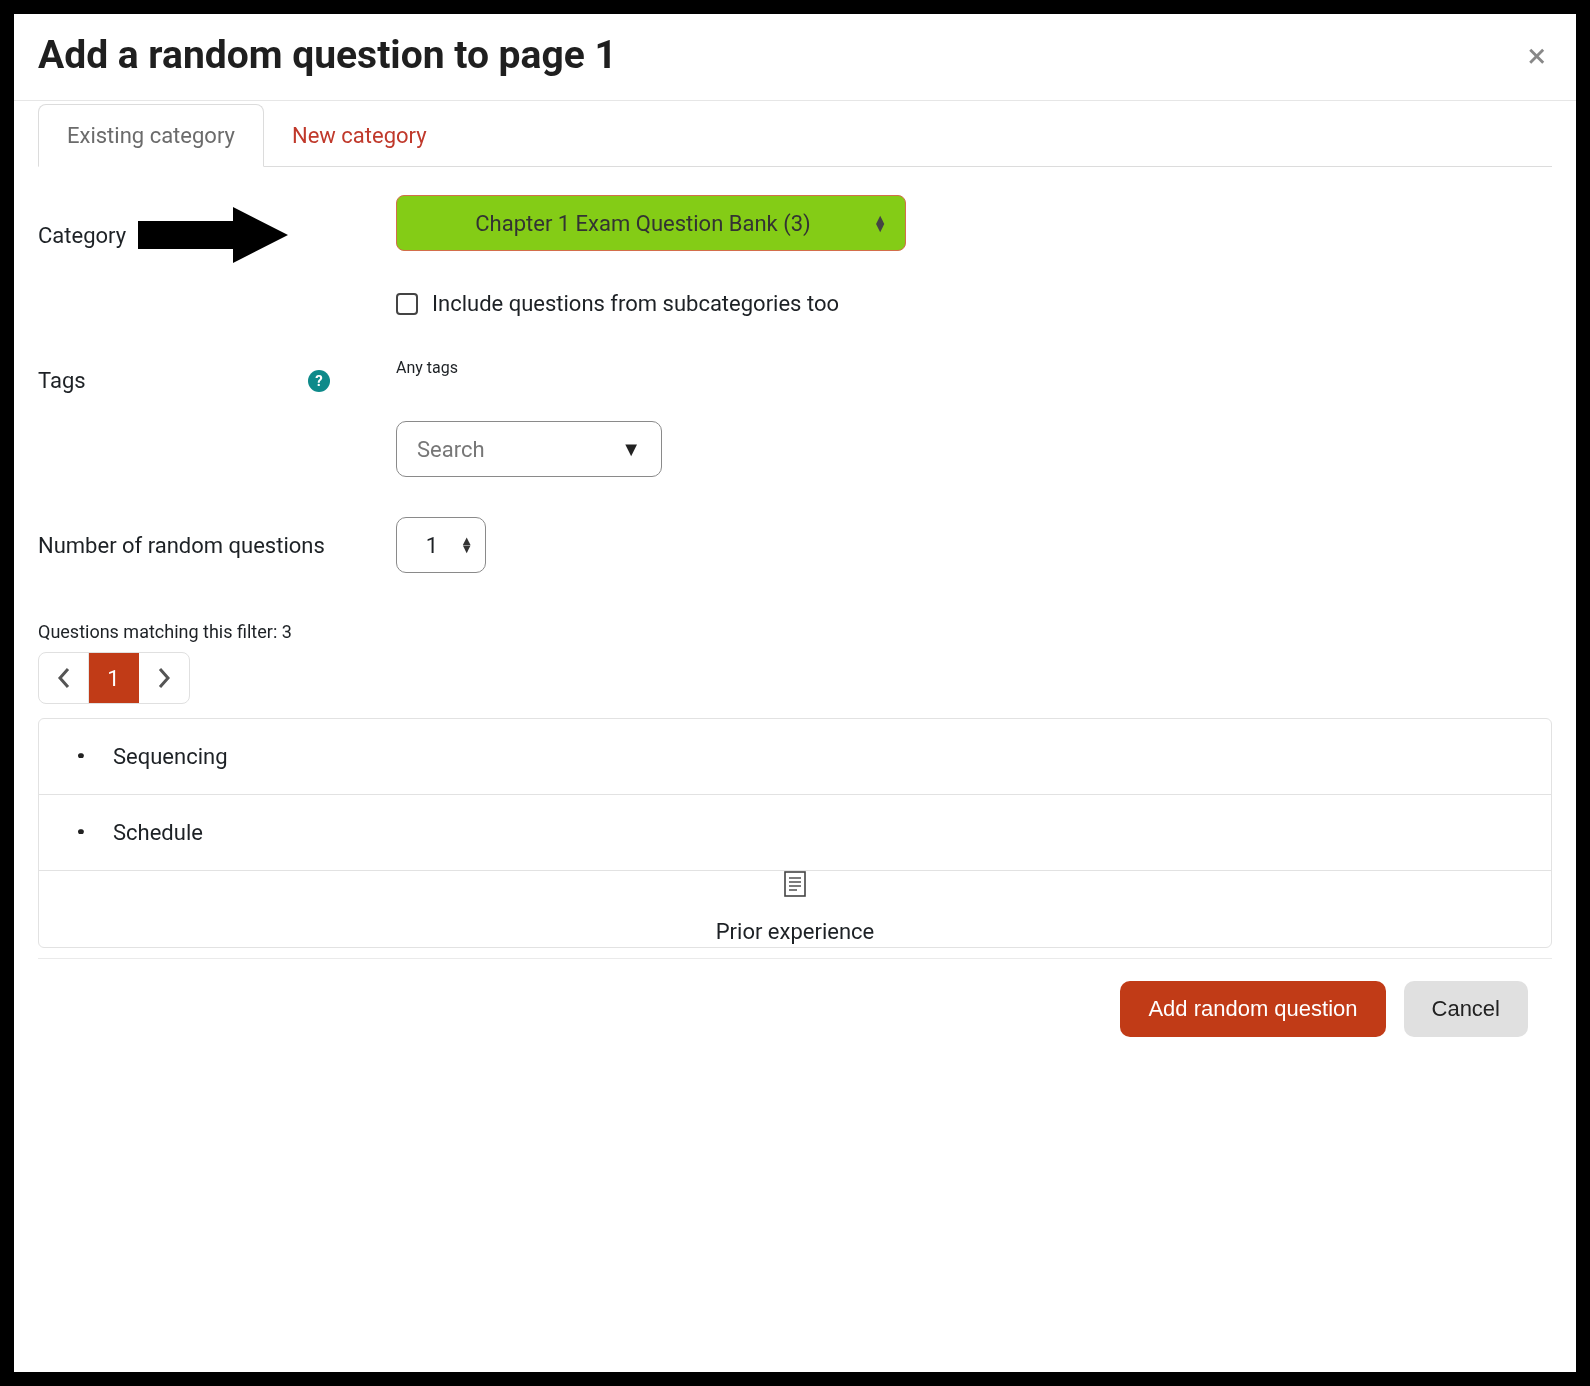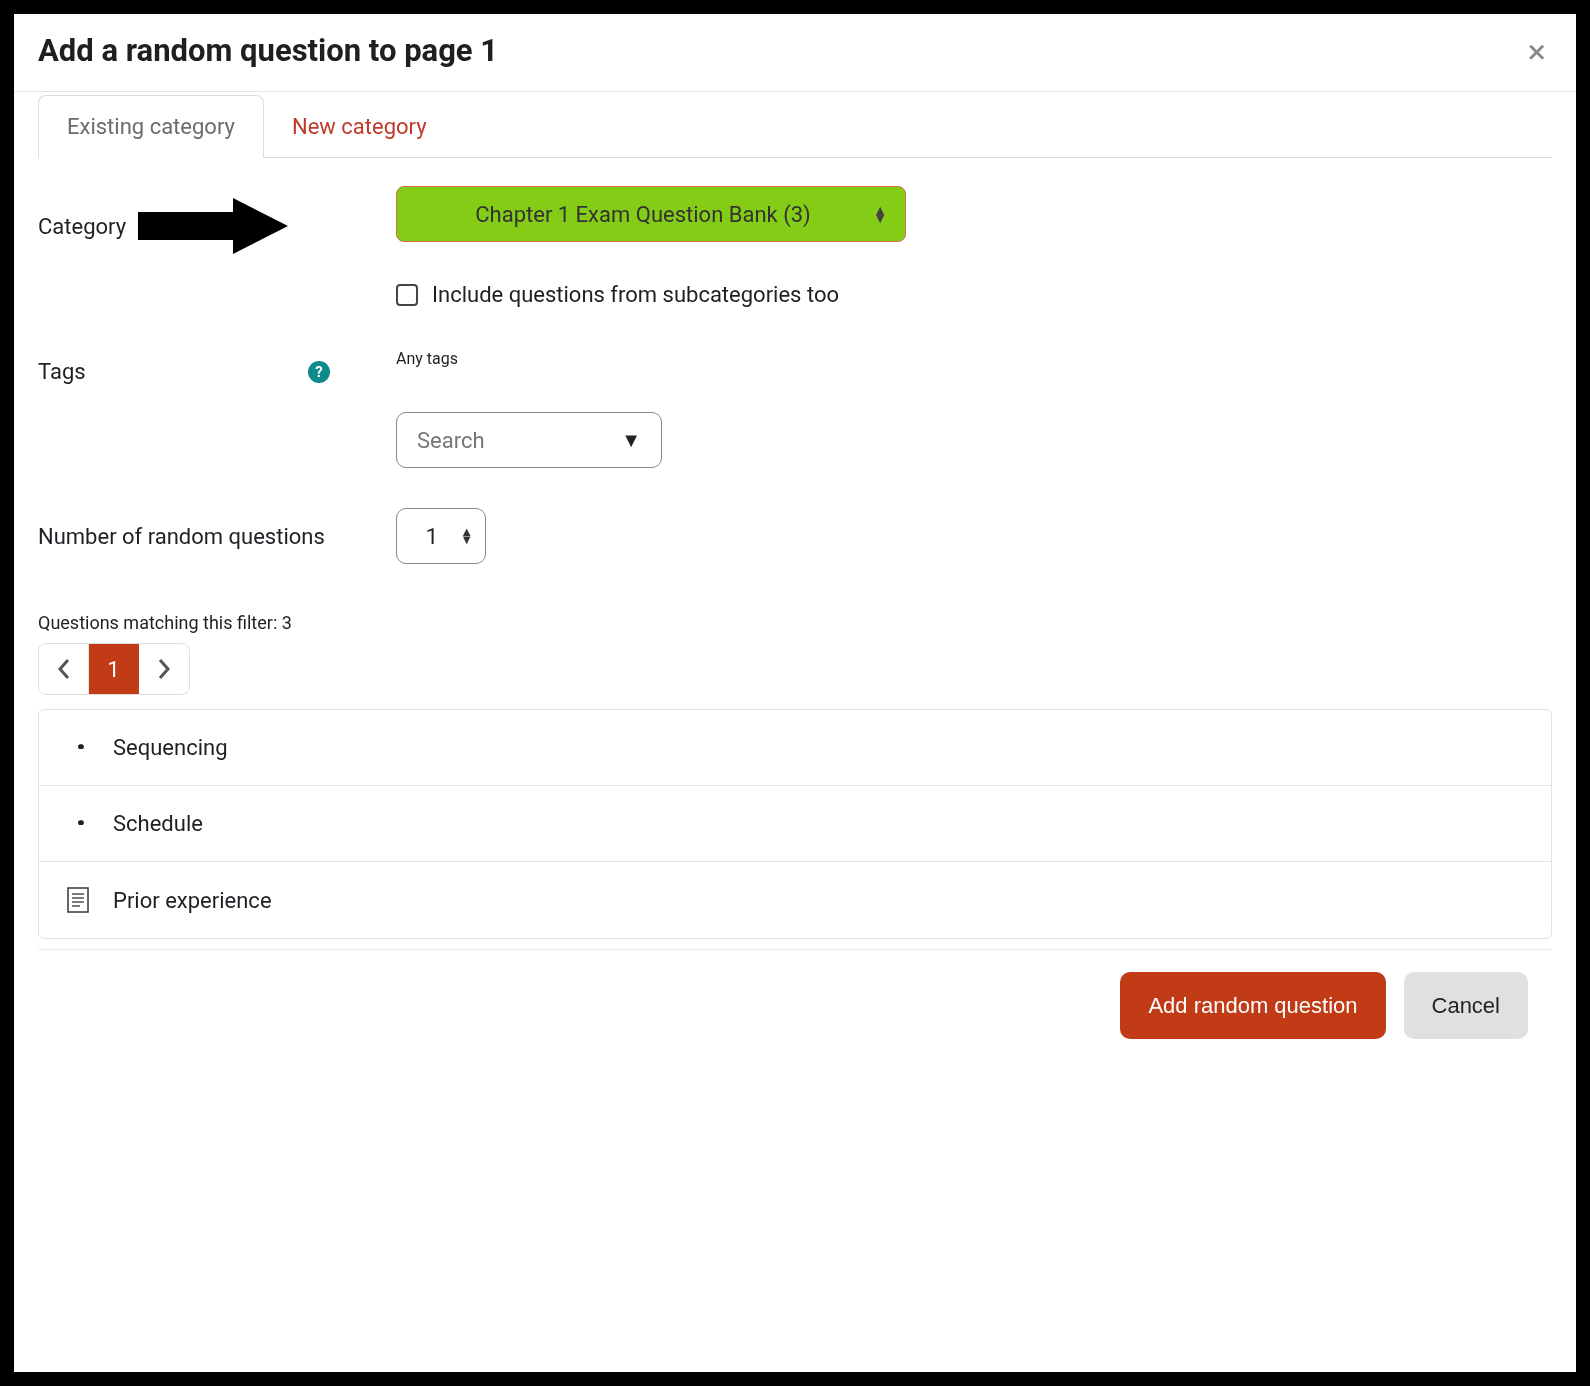--- a/index.html
+++ b/index.html
@@ -24,21 +24,21 @@
     flex-direction: column;
   }
   .dialog-head {
     padding: 18px 24px 22px 24px;
     border-bottom: 1px solid #e6e6e6;
     display: flex;
     align-items: center;
     justify-content: space-between;
   }
   .dialog-title {
-    font-size: 31px;
+    font-size: 39px;
     font-weight: 700;
     color: #1f1f1f;
   }
   .close-x {
     font-size: 34px;
     color: #888;
     line-height: 1;
     cursor: pointer;
     padding: 0 6px;
   }
@@ -229,42 +229,42 @@
   }
   .question-item {
     display:flex;
     align-items:center;
     gap:22px;
     height:76px;
     padding:0 26px;
     font-size:22px;
     border-bottom:1px solid #e2e2e2;
   }
-  .question-item:last-child{border-bottom:none;}
+  .question-item:last-child{border-bottom:none;flex-direction:column;}
   .qicon {
     width:26px;
     height:26px;
     display:flex;
     align-items:center;
     justify-content:center;
     font-size:22px;
     letter-spacing:-6px;
     color:#222;
   }
   .qicon.doc svg { display:block; }
   .dialog-footer {
     border-top:1px solid #eaeaea;
     padding:22px 24px;
     display:flex;
     justify-content:flex-end;
     gap:18px;
     margin-top:10px;
   }
   .btn {
-    height:67px;
+    height:56px;
     padding:0 28px;
     font-size:22px;
     border-radius:10px;
     display:flex;
     align-items:center;
     justify-content:center;
     cursor:pointer;
     border:none;
   }
   .btn-primary {

